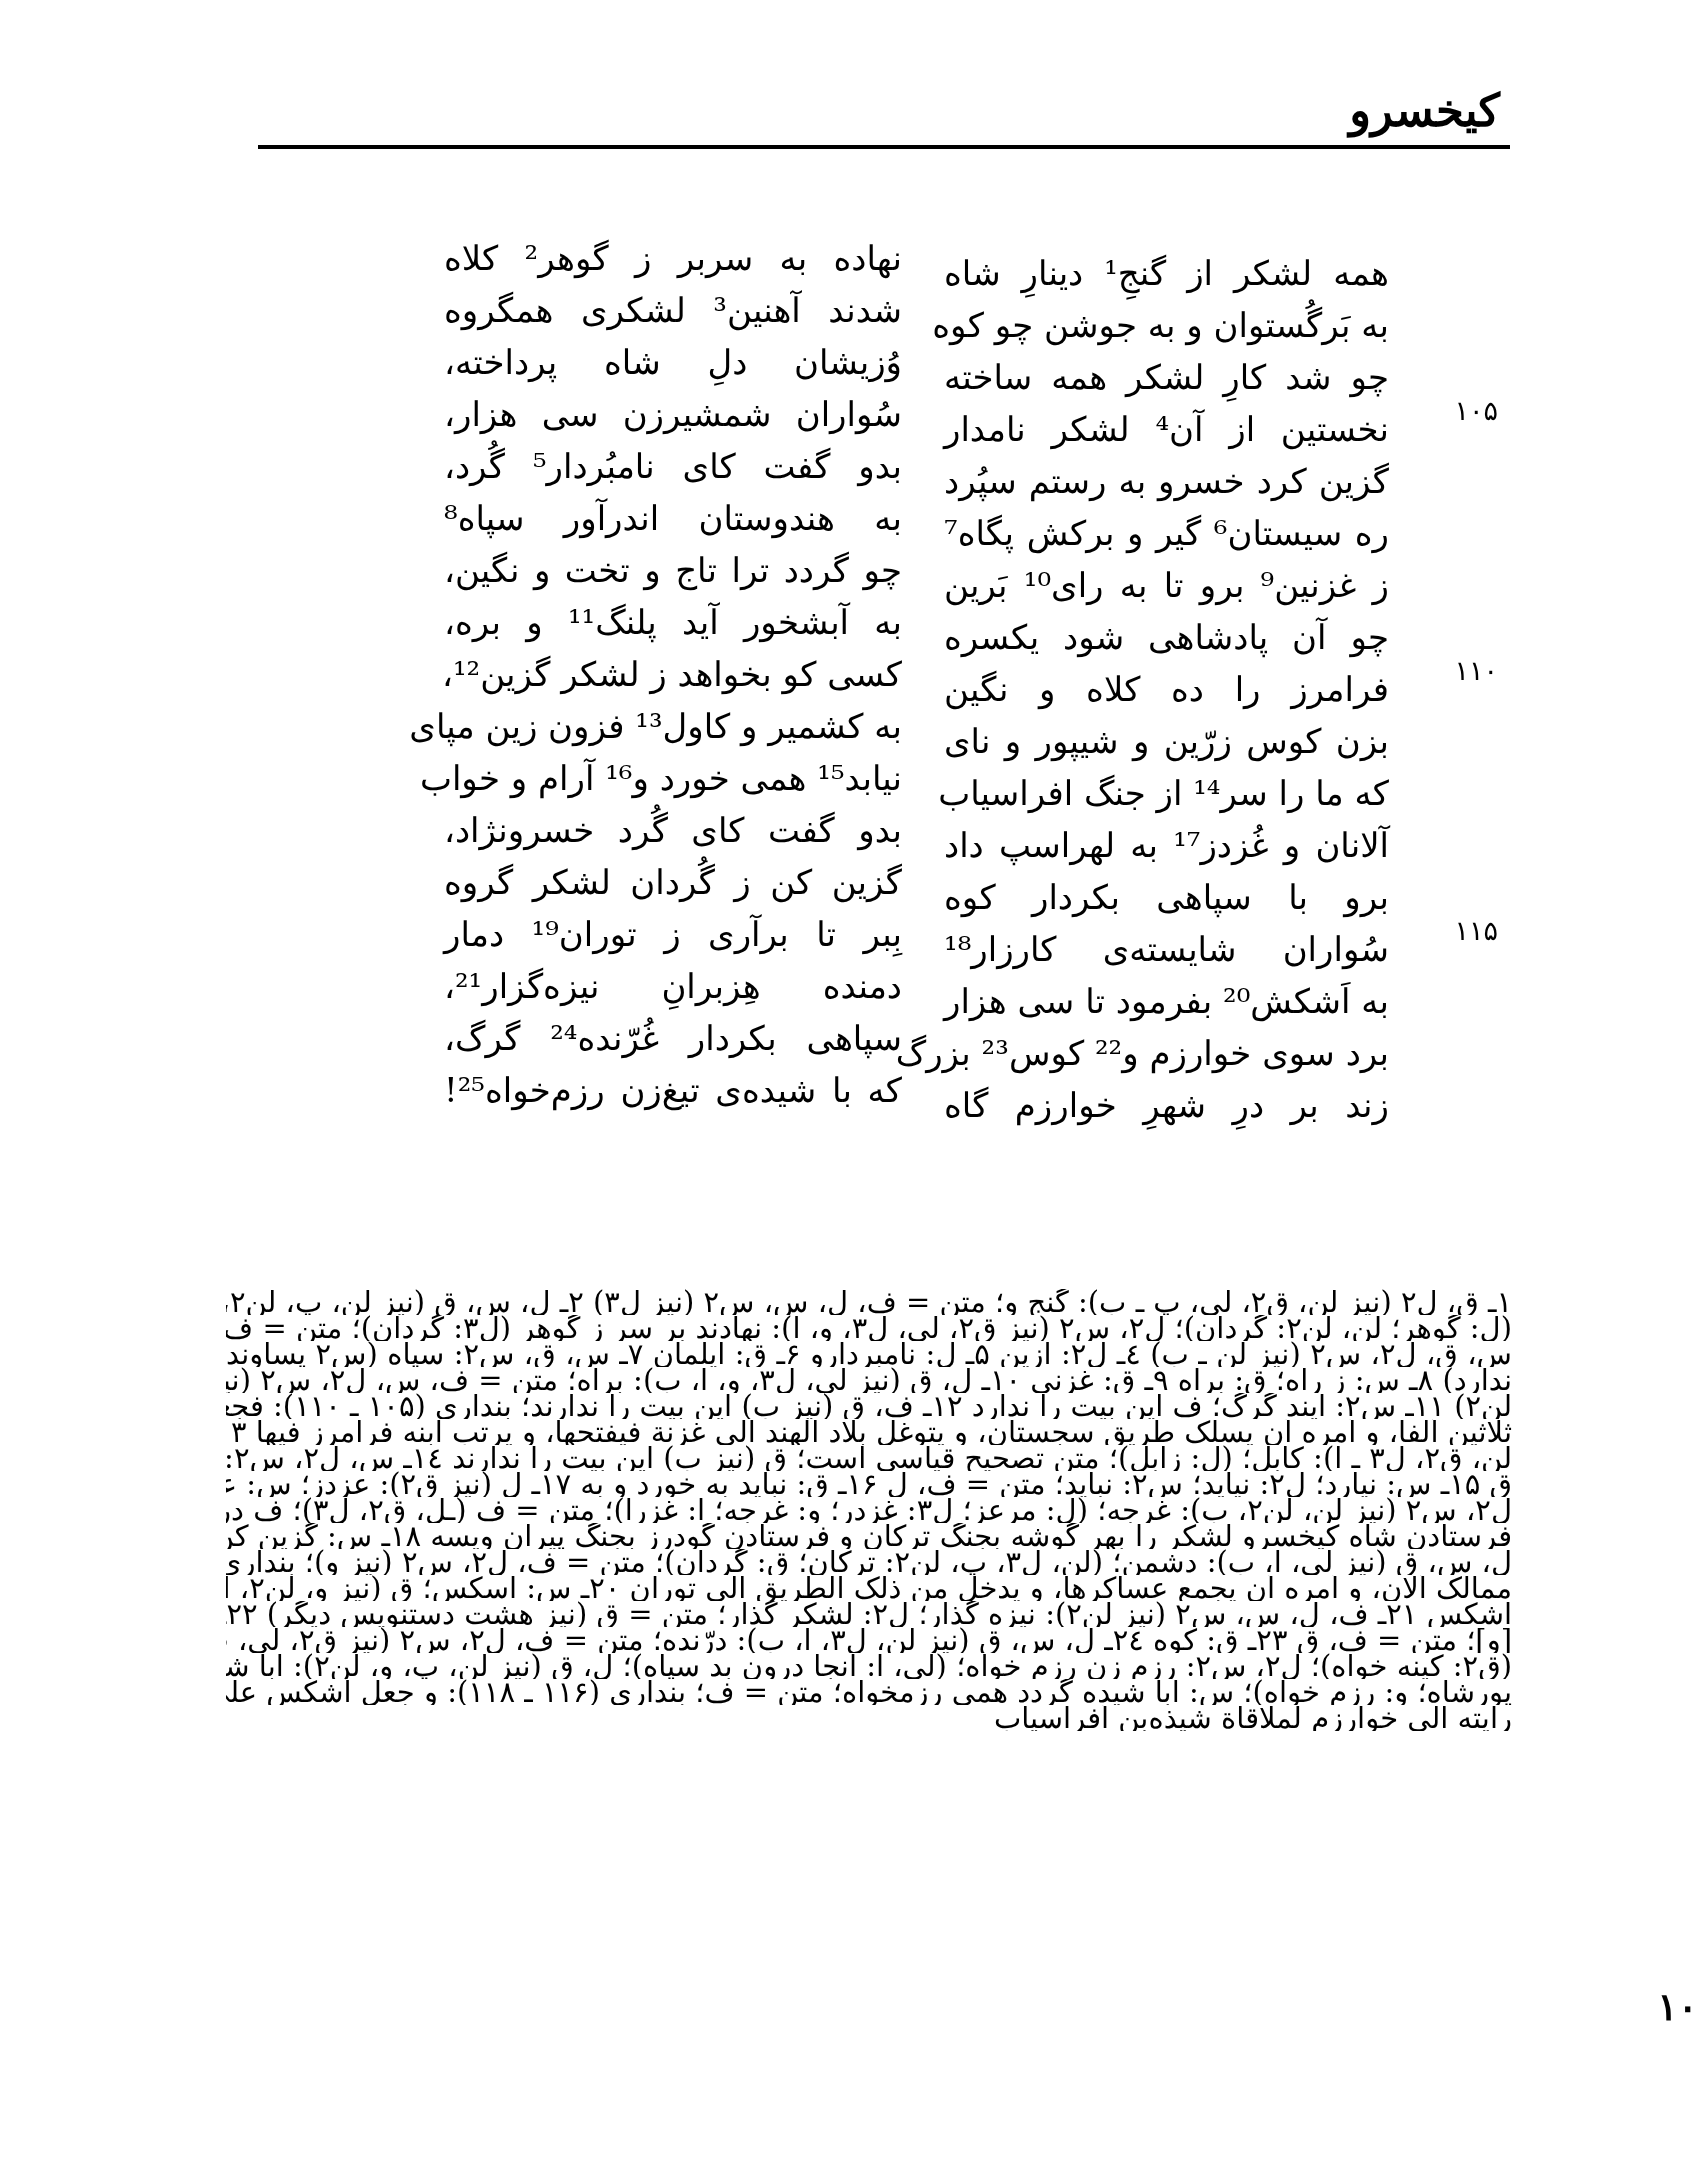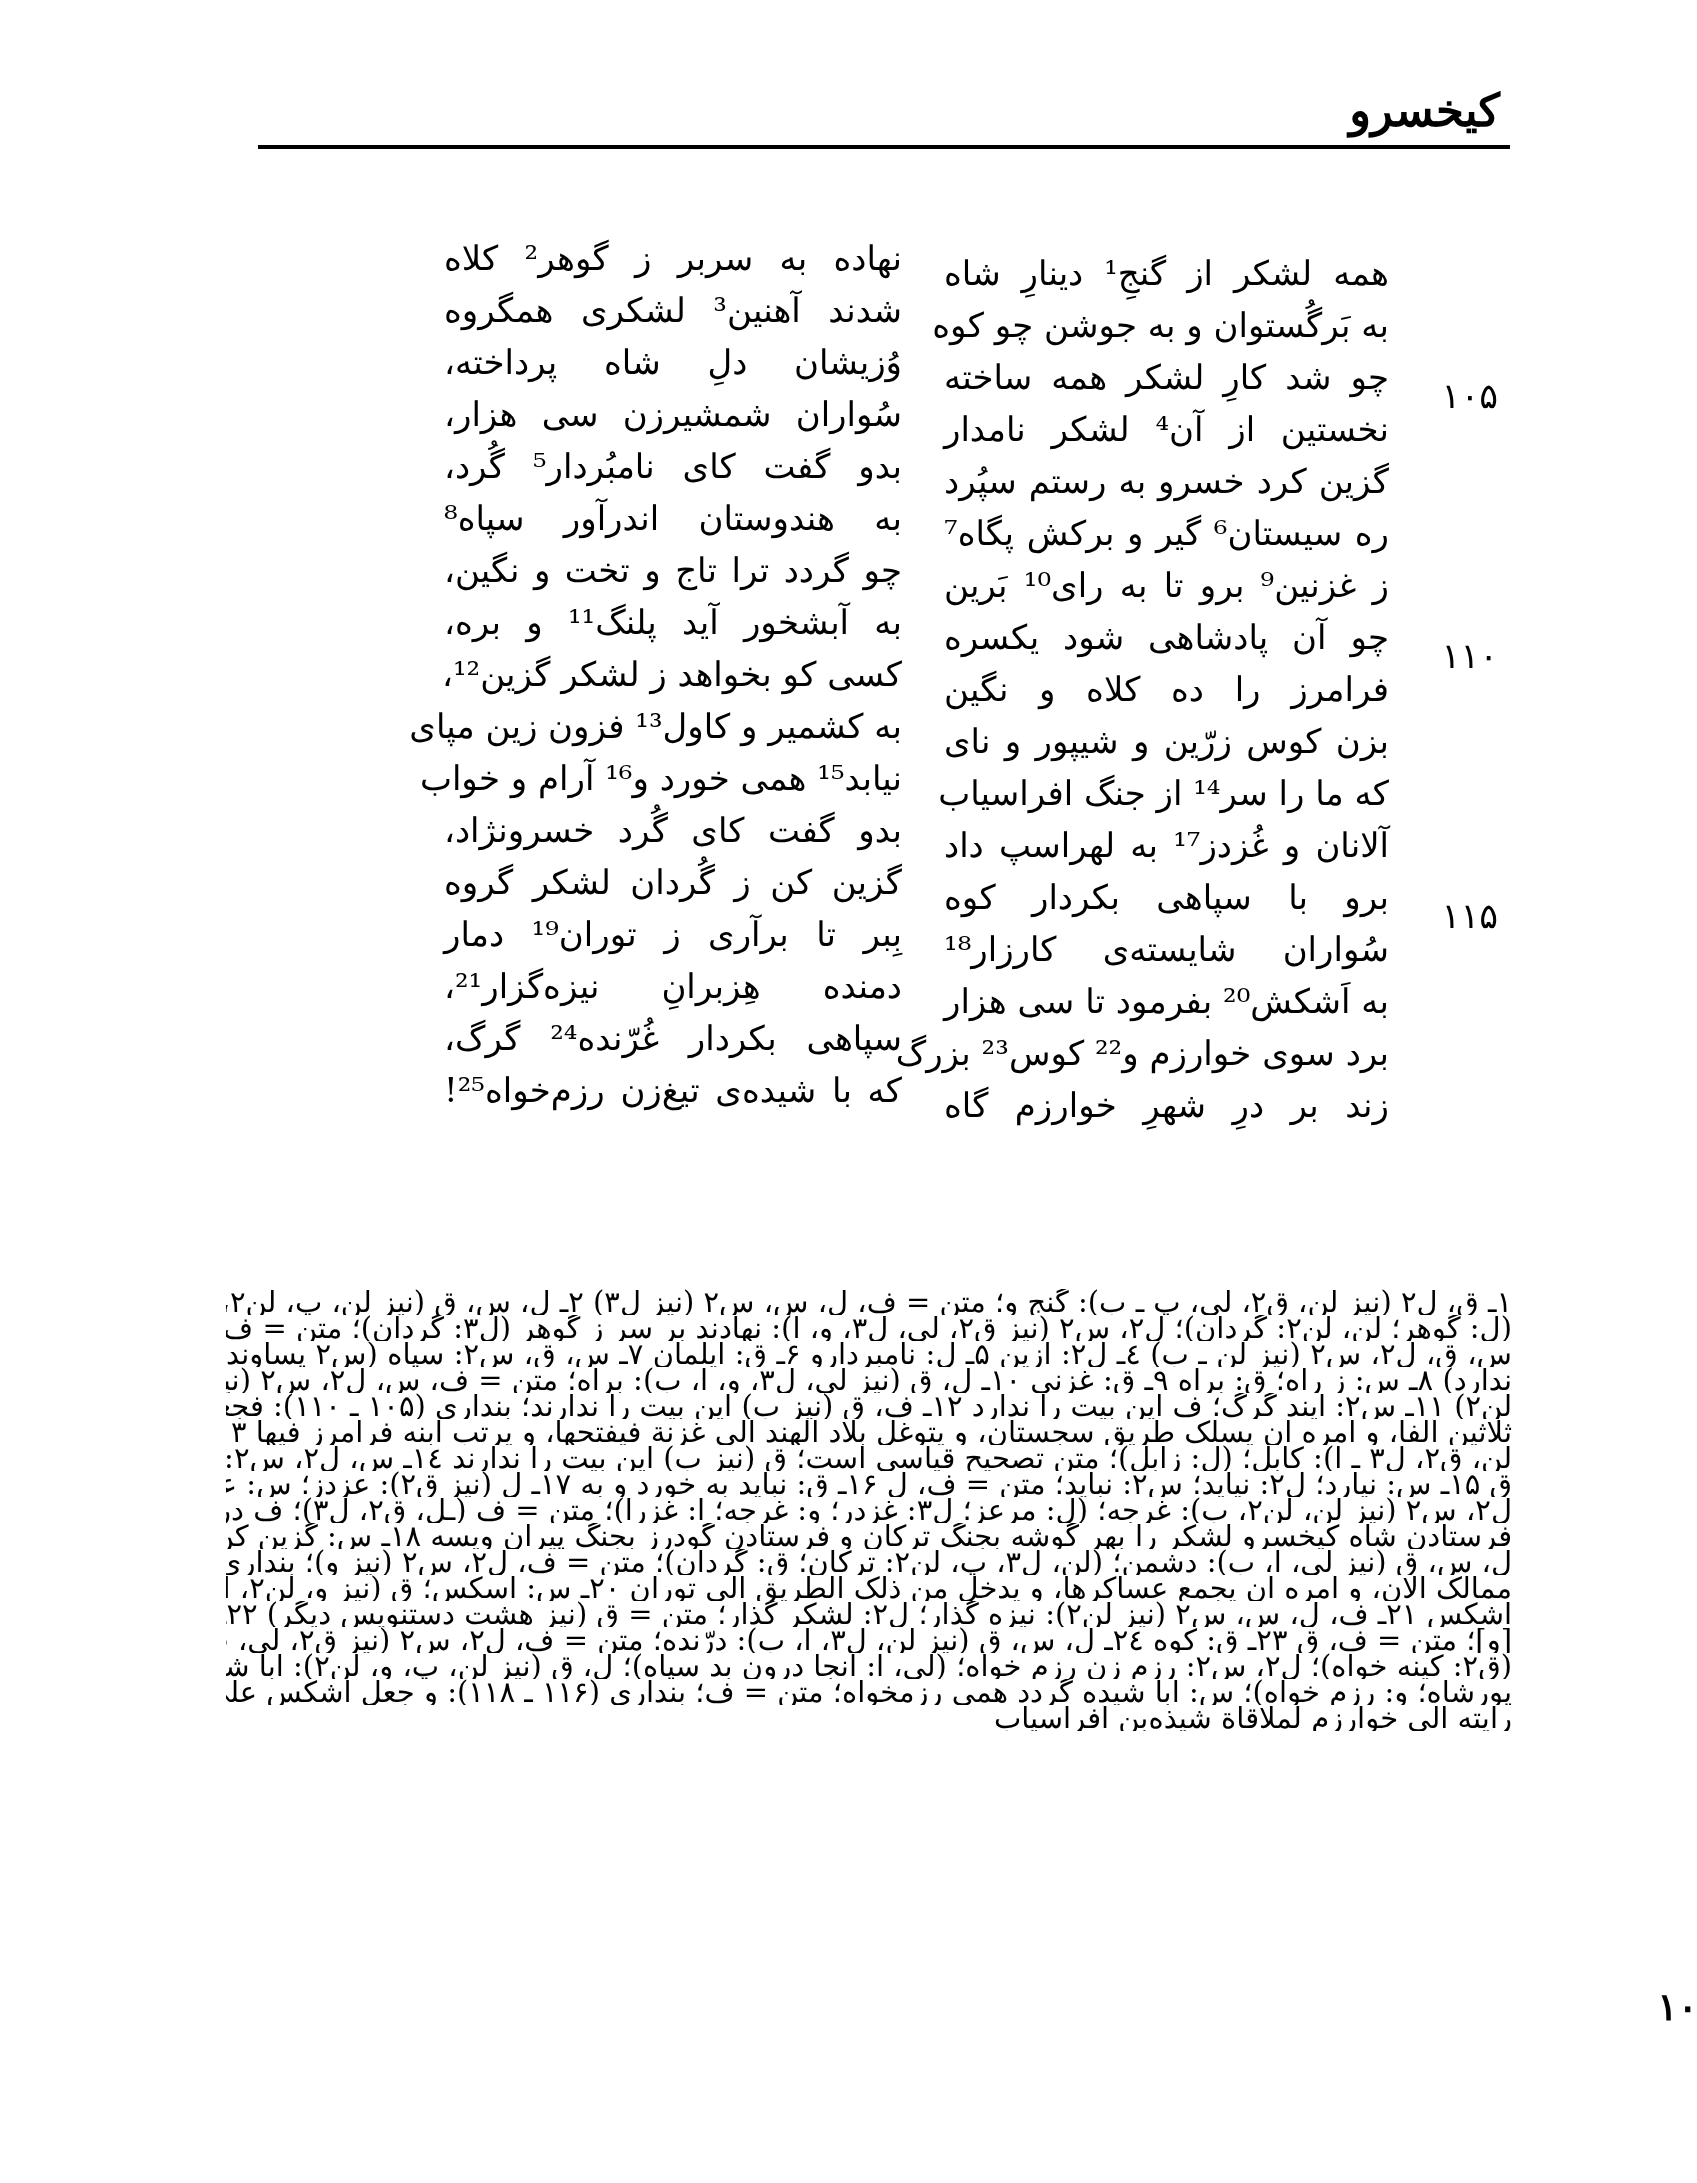--- a/index.html
+++ b/index.html
@@ -7,21 +7,21 @@
          font-family:"DejaVu Serif", serif; color:#000; }
   .header-title { position:absolute; top:84px; right:198px; font-size:45px;
                   direction:rtl; font-weight:bold; }
   .header-rule { position:absolute; top:145px; left:258px; width:1252px; height:4.1px; background:#000; }
   .verses { position:absolute; top:219px; left:383px; width:1163px; }
   .verse-row { position:relative; height:52px; direction:rtl; }
   .hem { position:absolute; top:0; font-size:34px; line-height:49px; direction:rtl;
          text-align:justify; text-align-last:justify; white-space:nowrap; }
   .hem.first { right:157px; width:445px;margin-top:30px; }
   .hem.second { right:644px; width:458px;margin-top:15px; }
-  .line-num { position:absolute; right:48px; top:1px; font-size:35px; direction:rtl; }
+  .line-num { position:absolute; right:48px; top:20px; font-size:27px; direction:rtl; }
   .footnotes { position:absolute; top:1289px; left:226px; width:1286px; direction:rtl;
                font-size:29px; line-height:26px; text-align:justify; }
   .fn-line { white-space:nowrap; overflow:hidden; text-align:justify; text-align-last:justify; }
   .fn-line.last { text-align-last:right; }
   .page-number { position:absolute; top:1984px; left:0; width:1698px; text-align:right;
                  font-size:38px; font-weight:bold; }
 </style>
 </head>
 <body>
 

